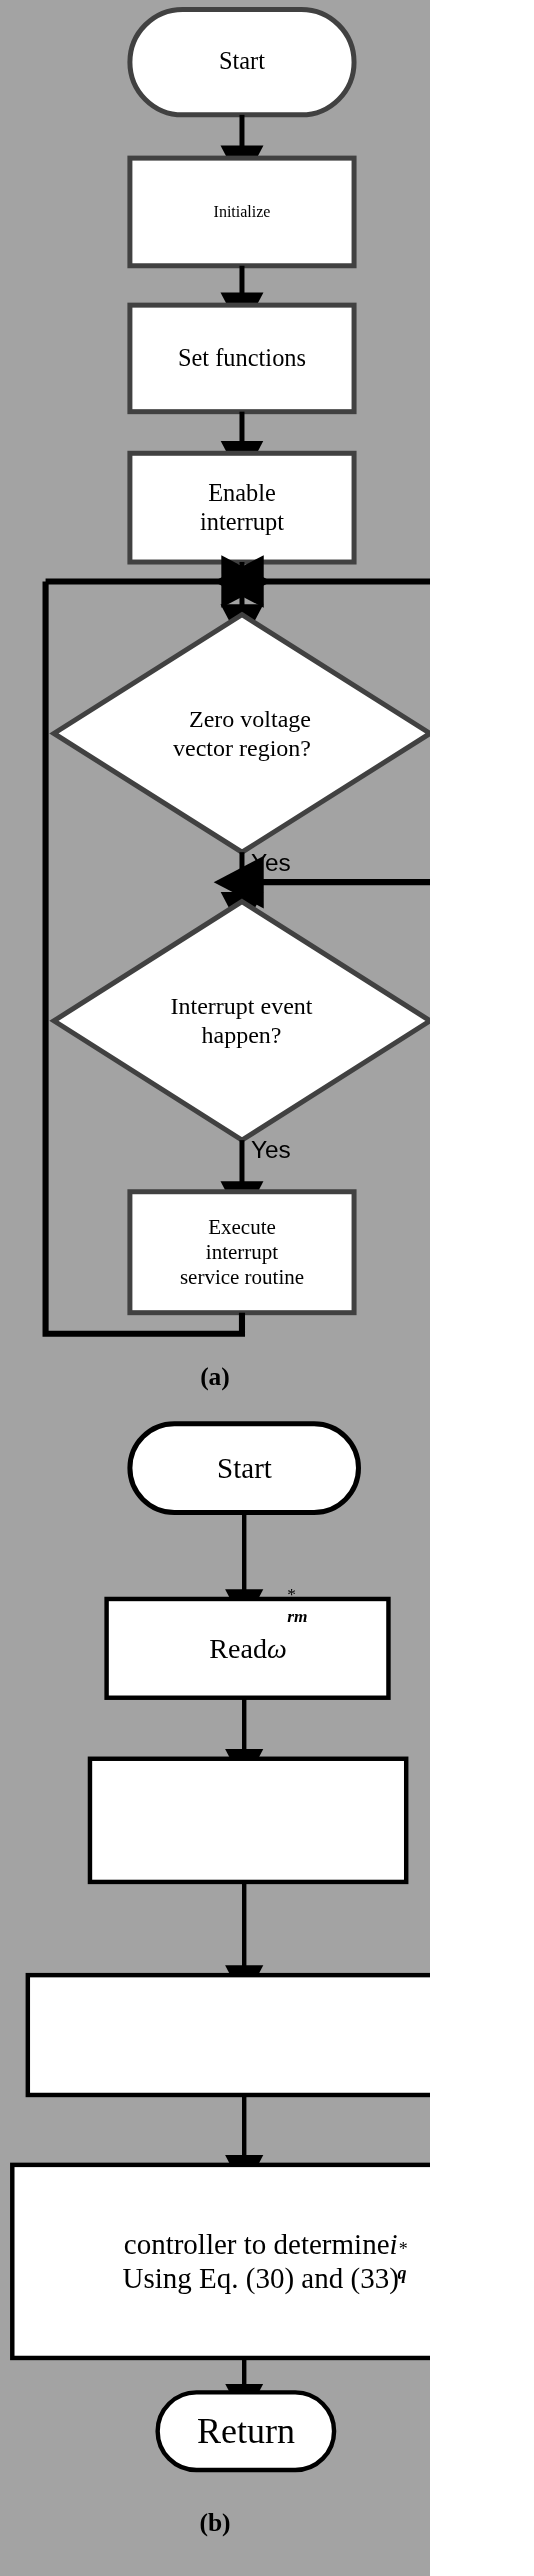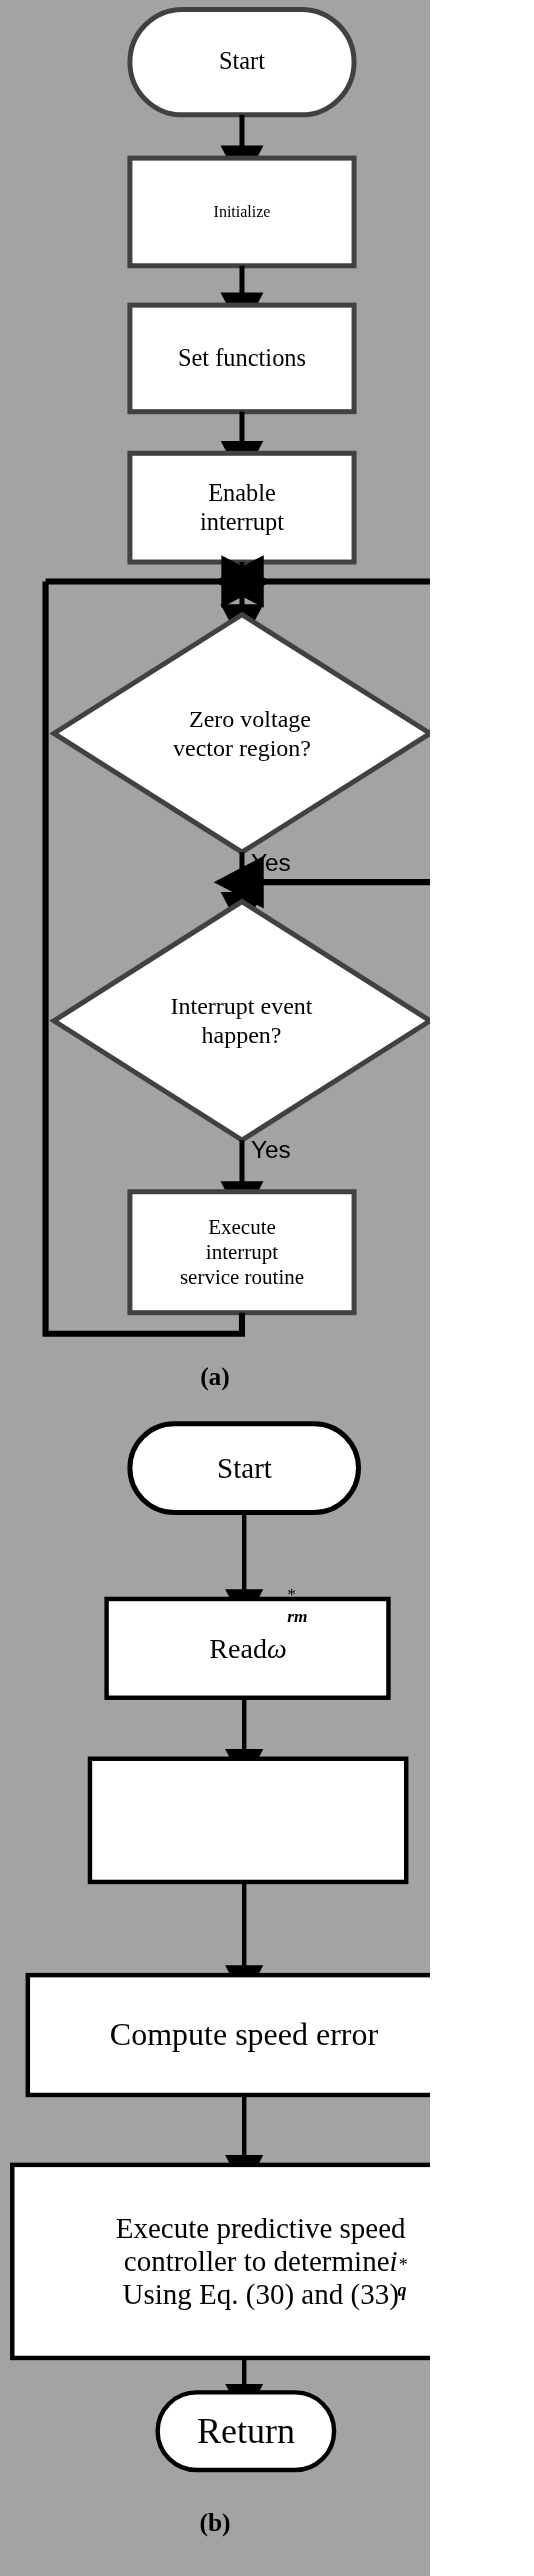--- a/index.html
+++ b/index.html
@@ -129,24 +129,22 @@
   <div class="lbl" style="left:130px;top:1424px;width:229px;height:89px;font-size:29px;">Start</div>
 
   <div class="lbl" style="left:107px;top:1599px;width:282px;height:99px;font-size:28px;">
     <span>Read </span><span class="mathvar">ω</span><span style="display:inline-block;position:relative;width:0;">
       <span class="sup" style="position:absolute;left:0.6px;top:-14.4px;">*</span>
       <span class="sub" style="position:absolute;left:0.6px;top:7.8px;">rm</span>
     </span>
   </div>
 
 
-  <div class="lbl" style="left:28px;top:1975px;width:432px;height:120px;font-size:32px;">Compute speed error</div>
 
   <div class="lbl" style="left:12.2px;top:2165px;width:497px;height:193px;font-size:29px;flex-direction:column;line-height:1.14;">
-    <div style="white-space:nowrap;">Execute predictive speed</div>
     <div style="white-space:nowrap;">
       <span>controller to determine</span><span class="mathvar">i</span><span style="display:inline-block;position:relative;width:0;">
         <span class="sup" style="position:absolute;left:1.1px;top:-15.5px;">*</span>
         <span class="sub" style="position:absolute;left:0px;top:9px;">q</span>
       </span>
     </div>
     <div style="white-space:nowrap;">Using Eq. (30) and (33)</div>
   </div>
 
   <div class="lbl" style="left:158px;top:2392px;width:176px;height:78px;font-size:36px;">Return</div>

